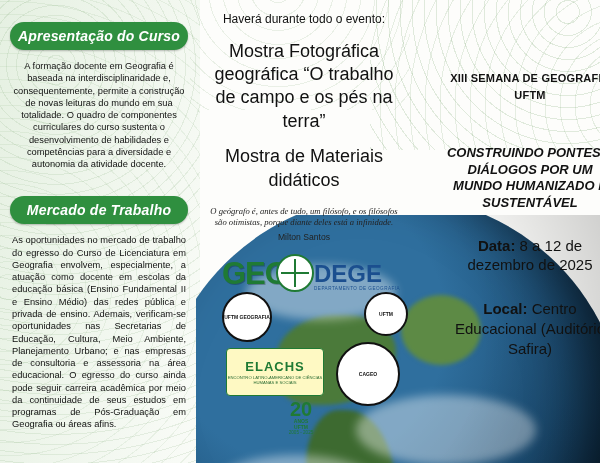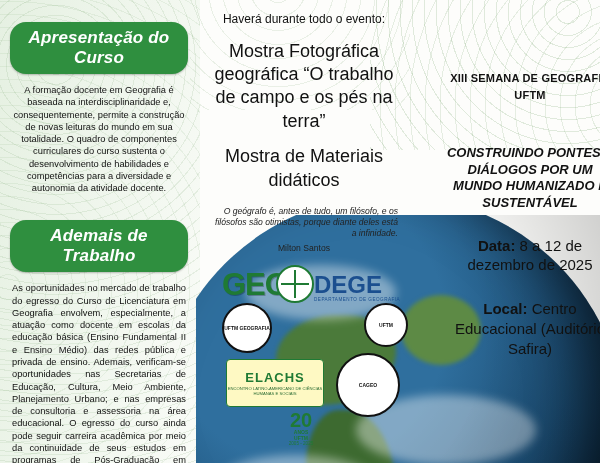--- a/index.html
+++ b/index.html
@@ -44,32 +44,32 @@
     box-shadow:inset -30px -30px 60px rgba(0,0,0,.55);
   }
   .earth .cloud{position:absolute;border-radius:50%;background:rgba(255,255,255,.40);filter:blur(5px);}
   .earth .land{position:absolute;background:#4b7a3a;filter:blur(2px);}
   .vign{position:absolute;inset:0;background:radial-gradient(circle at 30% 30%, transparent 40%, rgba(0,0,0,.35) 100%);}
 
   
   .col-left{position:absolute;left:0;top:0;width:198px;height:463px;padding:0 8px;box-sizing:border-box;}
   .pill{
     margin:22px auto 10px;width:170px;background:#2f8f3f;color:#fff;
-    border-radius:16px;text-align:center;font-size:17px;font-weight:bold;
+    border-radius:16px;text-align:center;font-size:14px;font-weight:bold;
     padding:6px 4px;letter-spacing:.2px;font-style:italic;
     box-shadow:0 1px 2px rgba(0,0,0,.25);
   }
   .body-text{font-size:9.3px;line-height:1.32;text-align:justify;color:#111;padding:0 4px;}
   .body-text.center{text-align:center;}
 
   
   .col-mid{position:absolute;left:198px;top:0;width:212px;height:463px;box-sizing:border-box;padding:12px 6px 0;}
   .mid-line{font-size:12px;text-align:center;line-height:1.3;margin:0 0 12px;}
   .mid-line.big{font-size:18px;}
-  .quote{font-size:8.6px;font-style:italic;text-align:right;line-height:1.3;color:#222;margin:14px 6px 2px;}
+  .quote{font-size:8.6px;font-style:italic;text-align:center;line-height:1.3;color:#222;margin:14px 6px 2px;font-family:Liberation Serif, serif;}
   .quote-author{font-size:8.6px;text-align:center;color:#222;margin-top:4px;}
 
   
   .logos{position:relative;height:190px;margin-top:6px;}
   .logo{position:absolute;}
   .geo-text{
     font-size:31px;font-weight:bold;color:#1f7a34;letter-spacing:-1px;
     text-shadow:1px 1px 0 rgba(0,0,0,.25);
   }
   .dege-text{font-size:24px;font-weight:bold;color:#1b4f8f;letter-spacing:0;}
@@ -120,21 +120,21 @@
       <div class="cloud" style="left:60px;top:260px;width:160px;height:60px;"></div>
 
       <div class="vign"></div>
     </div>
   </div>
 
   <div class="col-left">
     <div class="pill">Apresentação do Curso</div>
     <div class="body-text center">A formação docente em Geografia é baseada na interdisciplinaridade e, consequentemente, permite a construção de novas leituras do mundo em sua totalidade. O quadro de componentes curriculares do curso sustenta o desenvolvimento de habilidades e competências para a diversidade e autonomia da atividade docente.</div>
 
-    <div class="pill" style="margin-top:26px;">Ademais de Trabalho</div>
+    <div class="pill" style="margin-top:26px;">Mercado de Trabalho</div>
     <div class="body-text">As oportunidades no mercado de trabalho do egresso do Curso de Licenciatura em Geografia envolvem, especialmente, a atuação como docente em escolas da educação básica (Ensino Fundamental II e Ensino Médio) das redes pública e privada de ensino. Ademais, verificam-se oportunidades nas Secretarias de Educação, Cultura, Meio Ambiente, Planejamento Urbano; e nas empresas de consultoria e assessoria na área educacional. O egresso do curso ainda pode seguir carreira acadêmica por meio da continuidade de seus estudos em programas de Pós-Graduação em Geografia ou áreas afins.</div>
   </div>
 
   <div class="col-mid">
     <div class="mid-line">Haverá durante todo o evento:</div>
     <div class="mid-line big">Mostra Fotográfica geográfica “O trabalho de campo e os pés na terra”</div>
     <div class="mid-line big">Mostra de Materiais didáticos</div>
 
     <div class="quote">O geógrafo é, antes de tudo, um filósofo, e os filósofos são otimistas, porque diante deles está a infinidade.</div>
     <div class="quote-author">Milton Santos</div>

